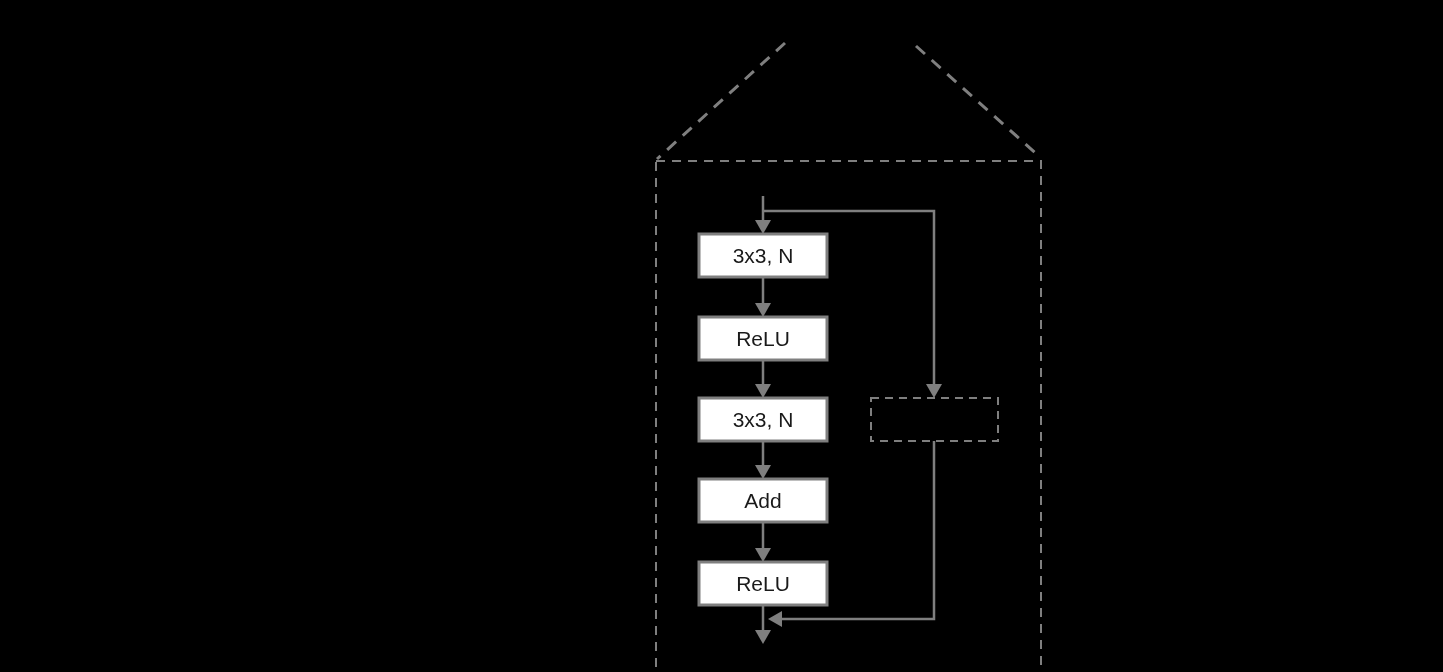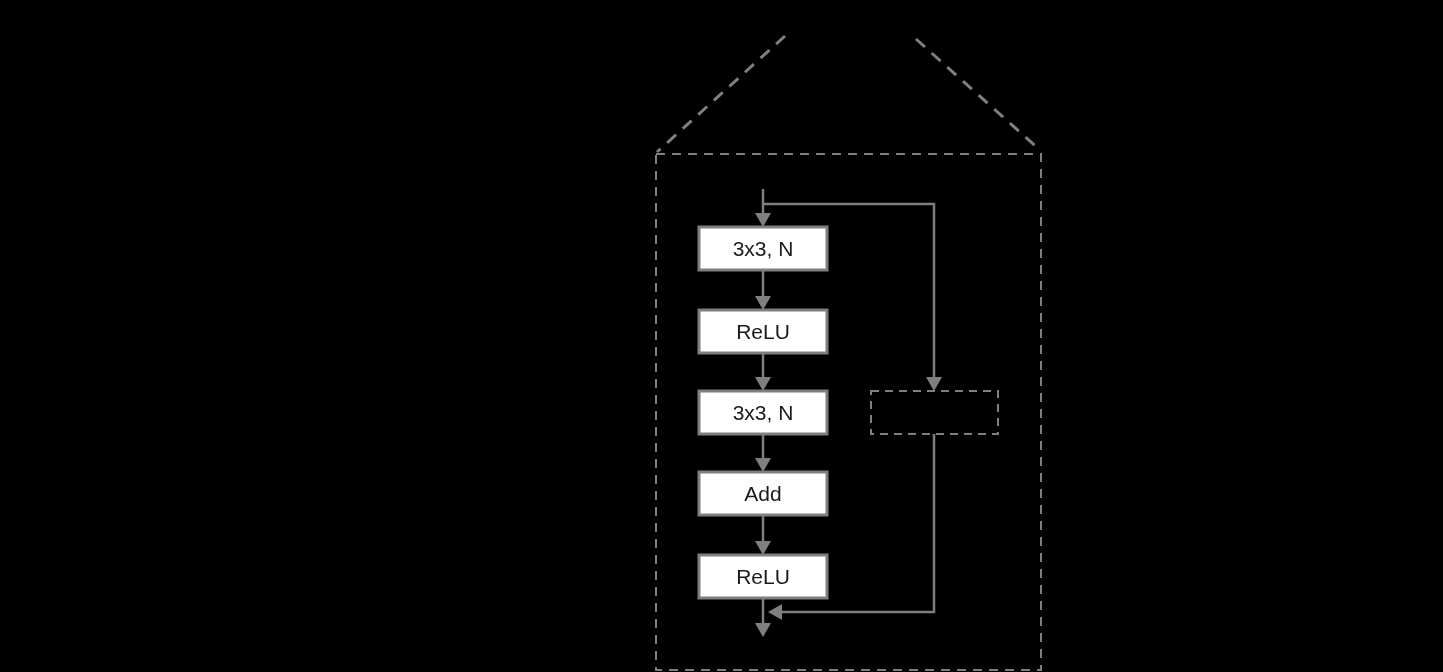--- a/index.html
+++ b/index.html
@@ -9,20 +9,21 @@
     height: 672px;
     background: var(--background, #000000);
     overflow: hidden;
     font-family: "Liberation Sans", sans-serif;
   }
   .stage {
     position: relative;
     width: 1443px;
     height: 612px;
     background: var(--background, #000000);
+    margin-top: 7px;
   }
   svg { position: absolute; left: 0; top: 0; display: block; }
 
   .boundary {
     fill: none;
     stroke: var(--line, #7F7F7F);
     stroke-width: 2;
     stroke-dasharray: 9 7;
   }
   .callout {

